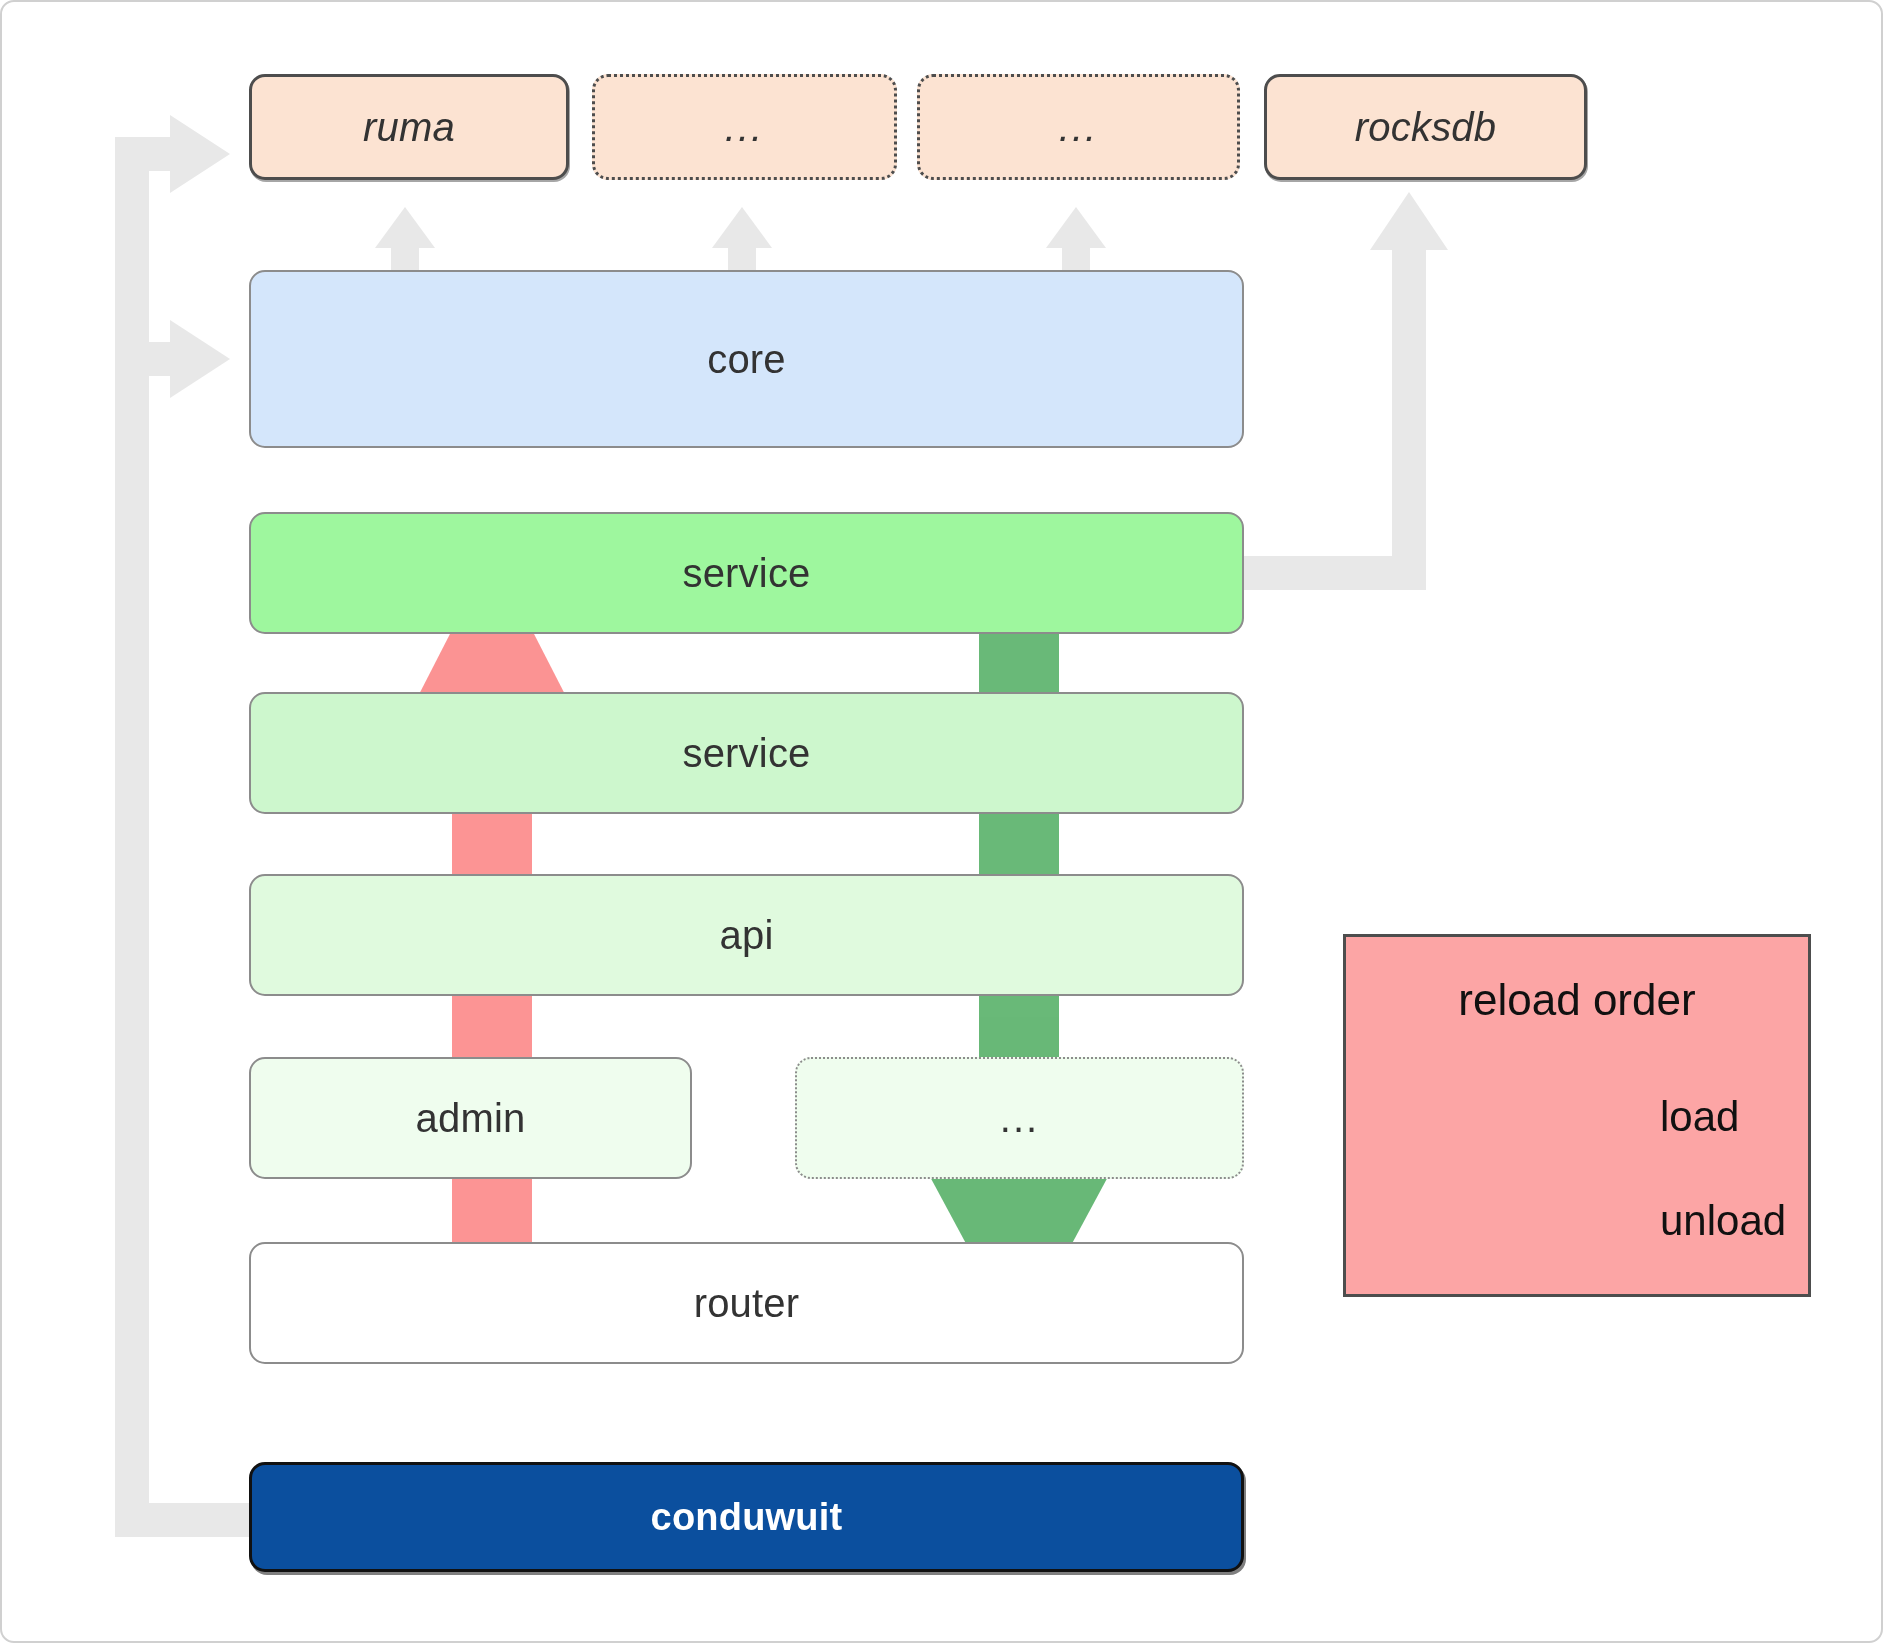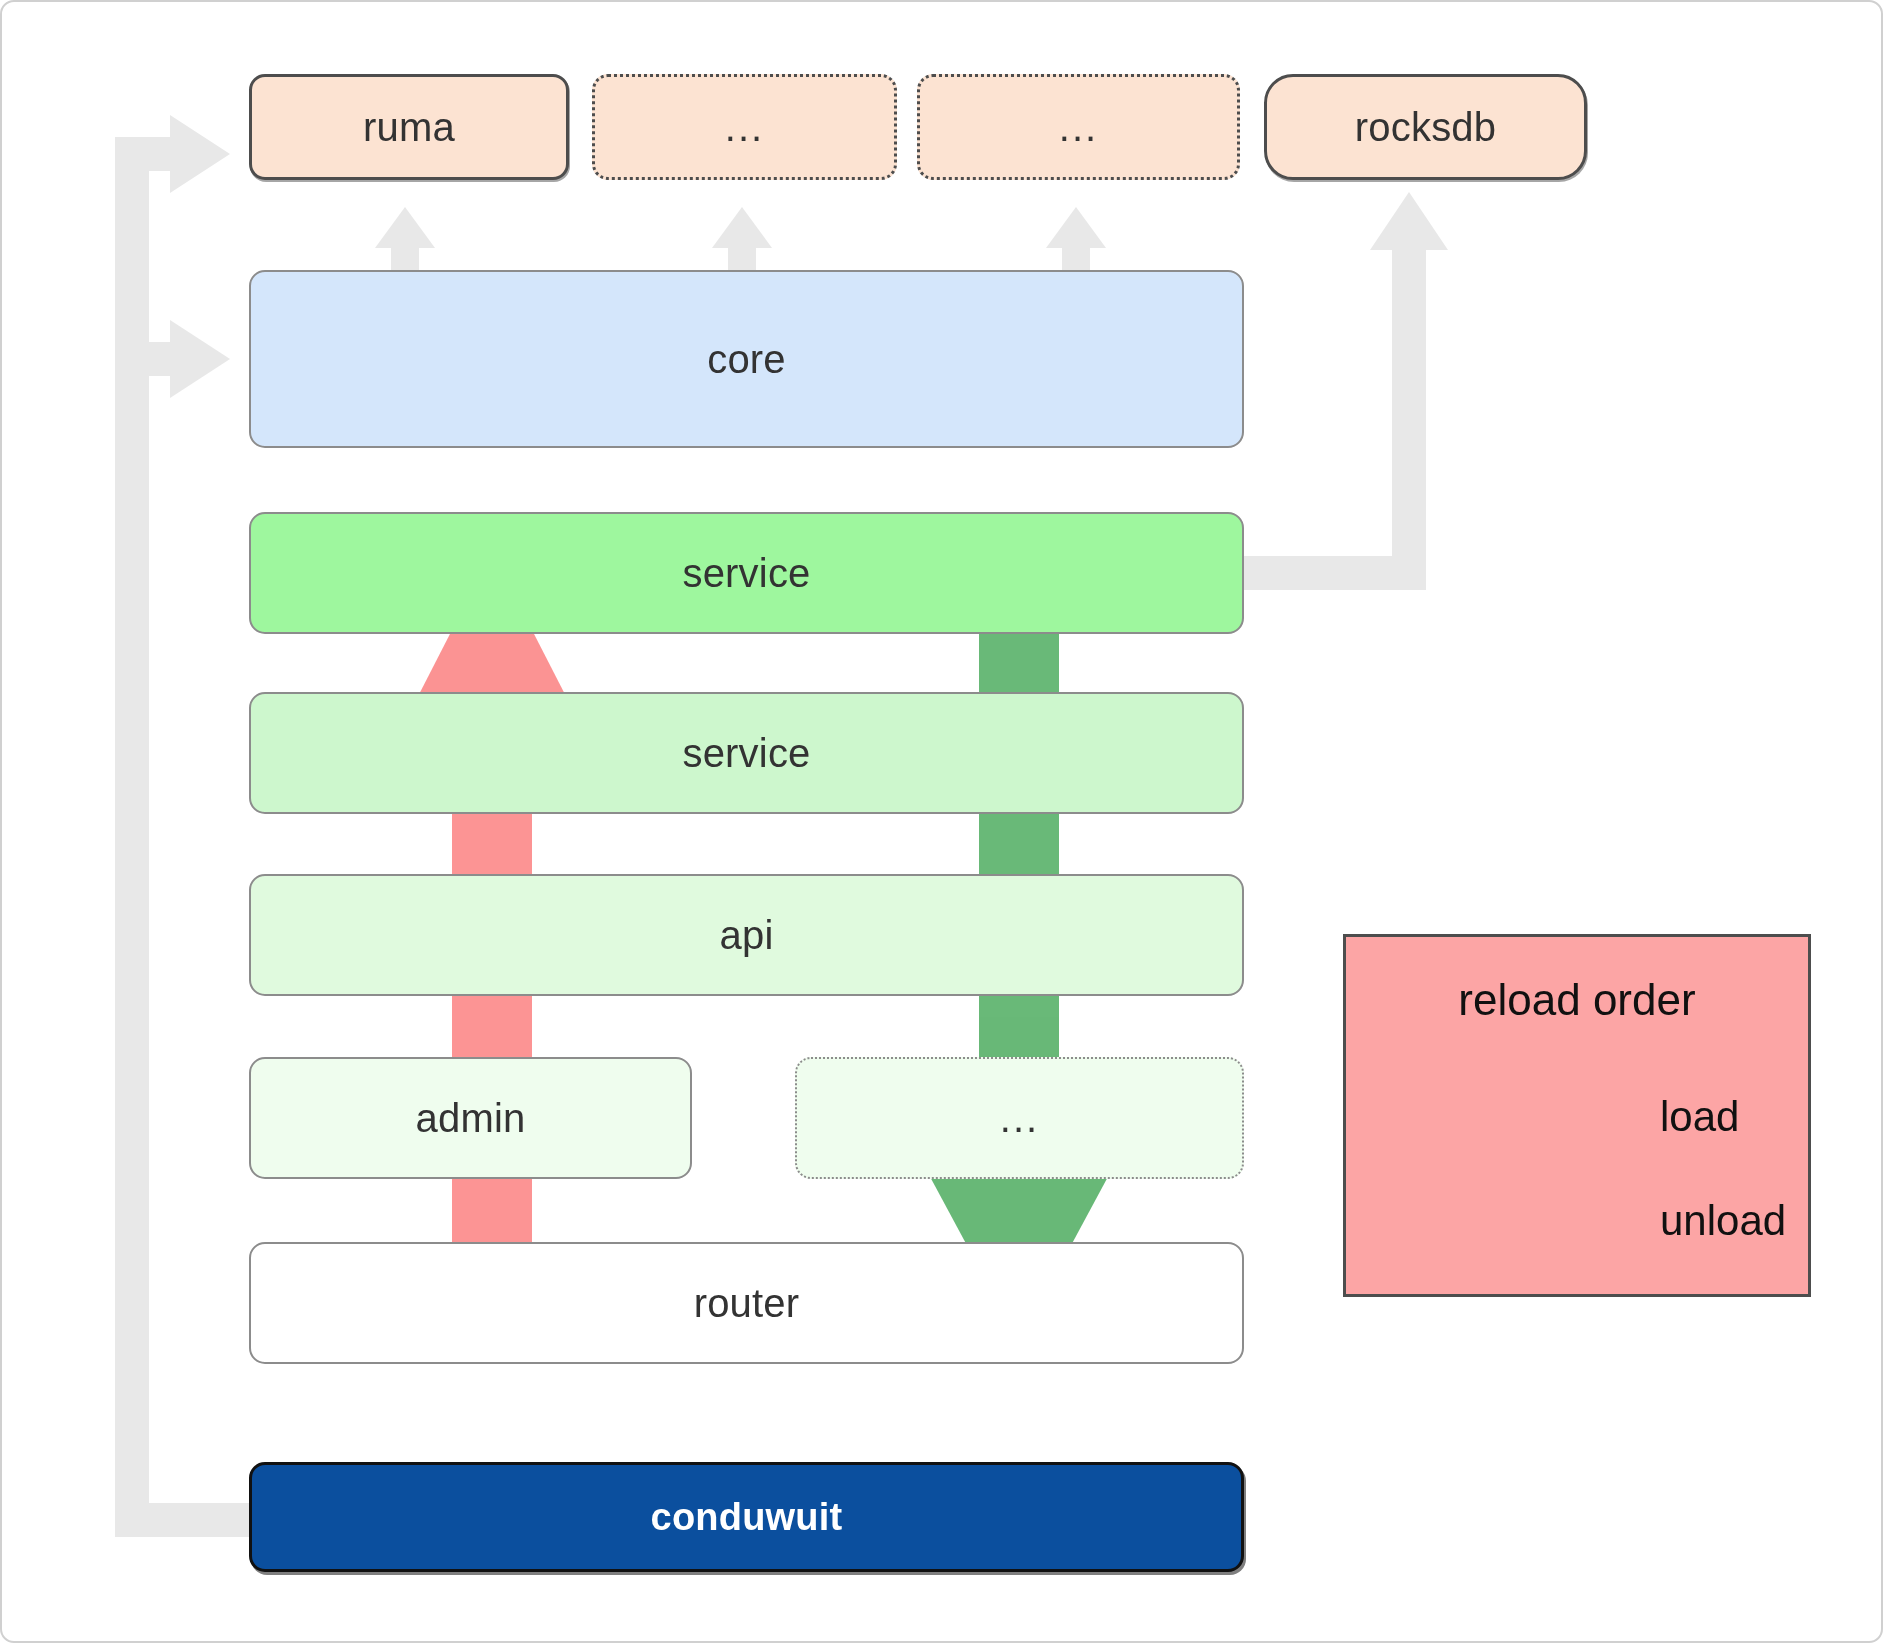--- a/index.html
+++ b/index.html
@@ -42,20 +42,21 @@
     position: relative;
     z-index: 3;
   }
   
   .dep {
     background: #fce3d2;
     top: 72px;
     height: 106px;
     border-radius: 16px;
     font-size: 40px;
+    font-style: italic;
   }
   .dep-solid {
     border: 3px solid #4d4d4d;
     box-shadow: 1px 2px 0 rgba(0,0,0,.35);
   }
   .dep-dotted {
     border: 3px dotted #4d4d4d;
   }
   .dots {
     letter-spacing: 2px;
@@ -200,21 +201,21 @@
   </div>
 
   <div class="node dep dep-dotted" id="node-dep-dots1" style="left:590px; width:305px;">
     <span class="node-label dots">...</span>
   </div>
 
   <div class="node dep dep-dotted" id="node-dep-dots2" style="left:915px; width:323px;">
     <span class="node-label dots">...</span>
   </div>
 
-  <div class="node dep dep-solid" id="node-rocksdb" style="left:1262px; width:323px;border-radius:29px;">
+  <div class="node dep dep-solid" id="node-rocksdb" style="left:1262px; width:323px;">
     <span class="node-label">rocksdb</span>
   </div>
 
   <div class="node layer" id="node-core">
     <span class="node-label">core</span>
   </div>
 
   <div class="node layer" id="node-database" style="height:122px;">
     <span class="node-label">service</span>
   </div>

